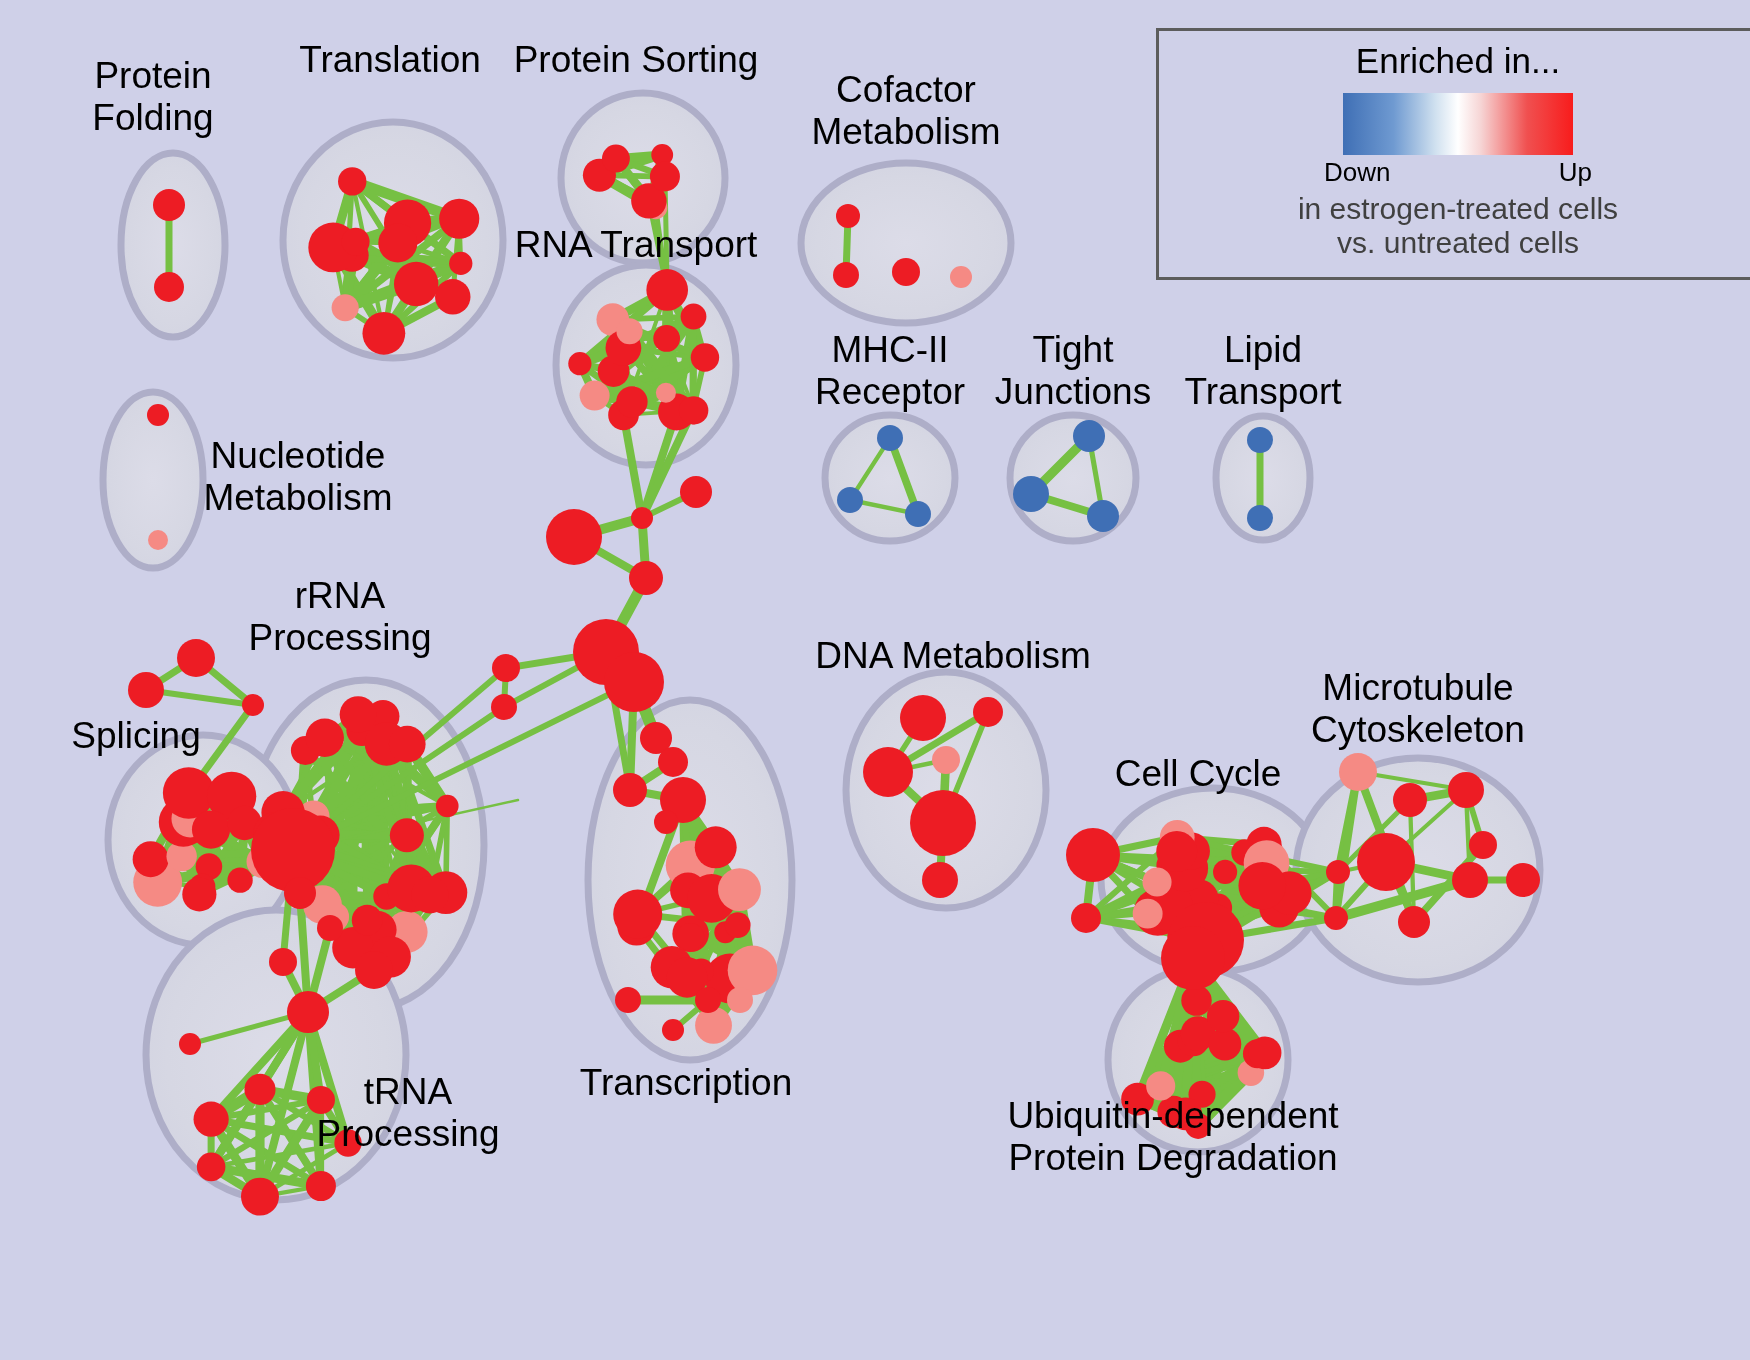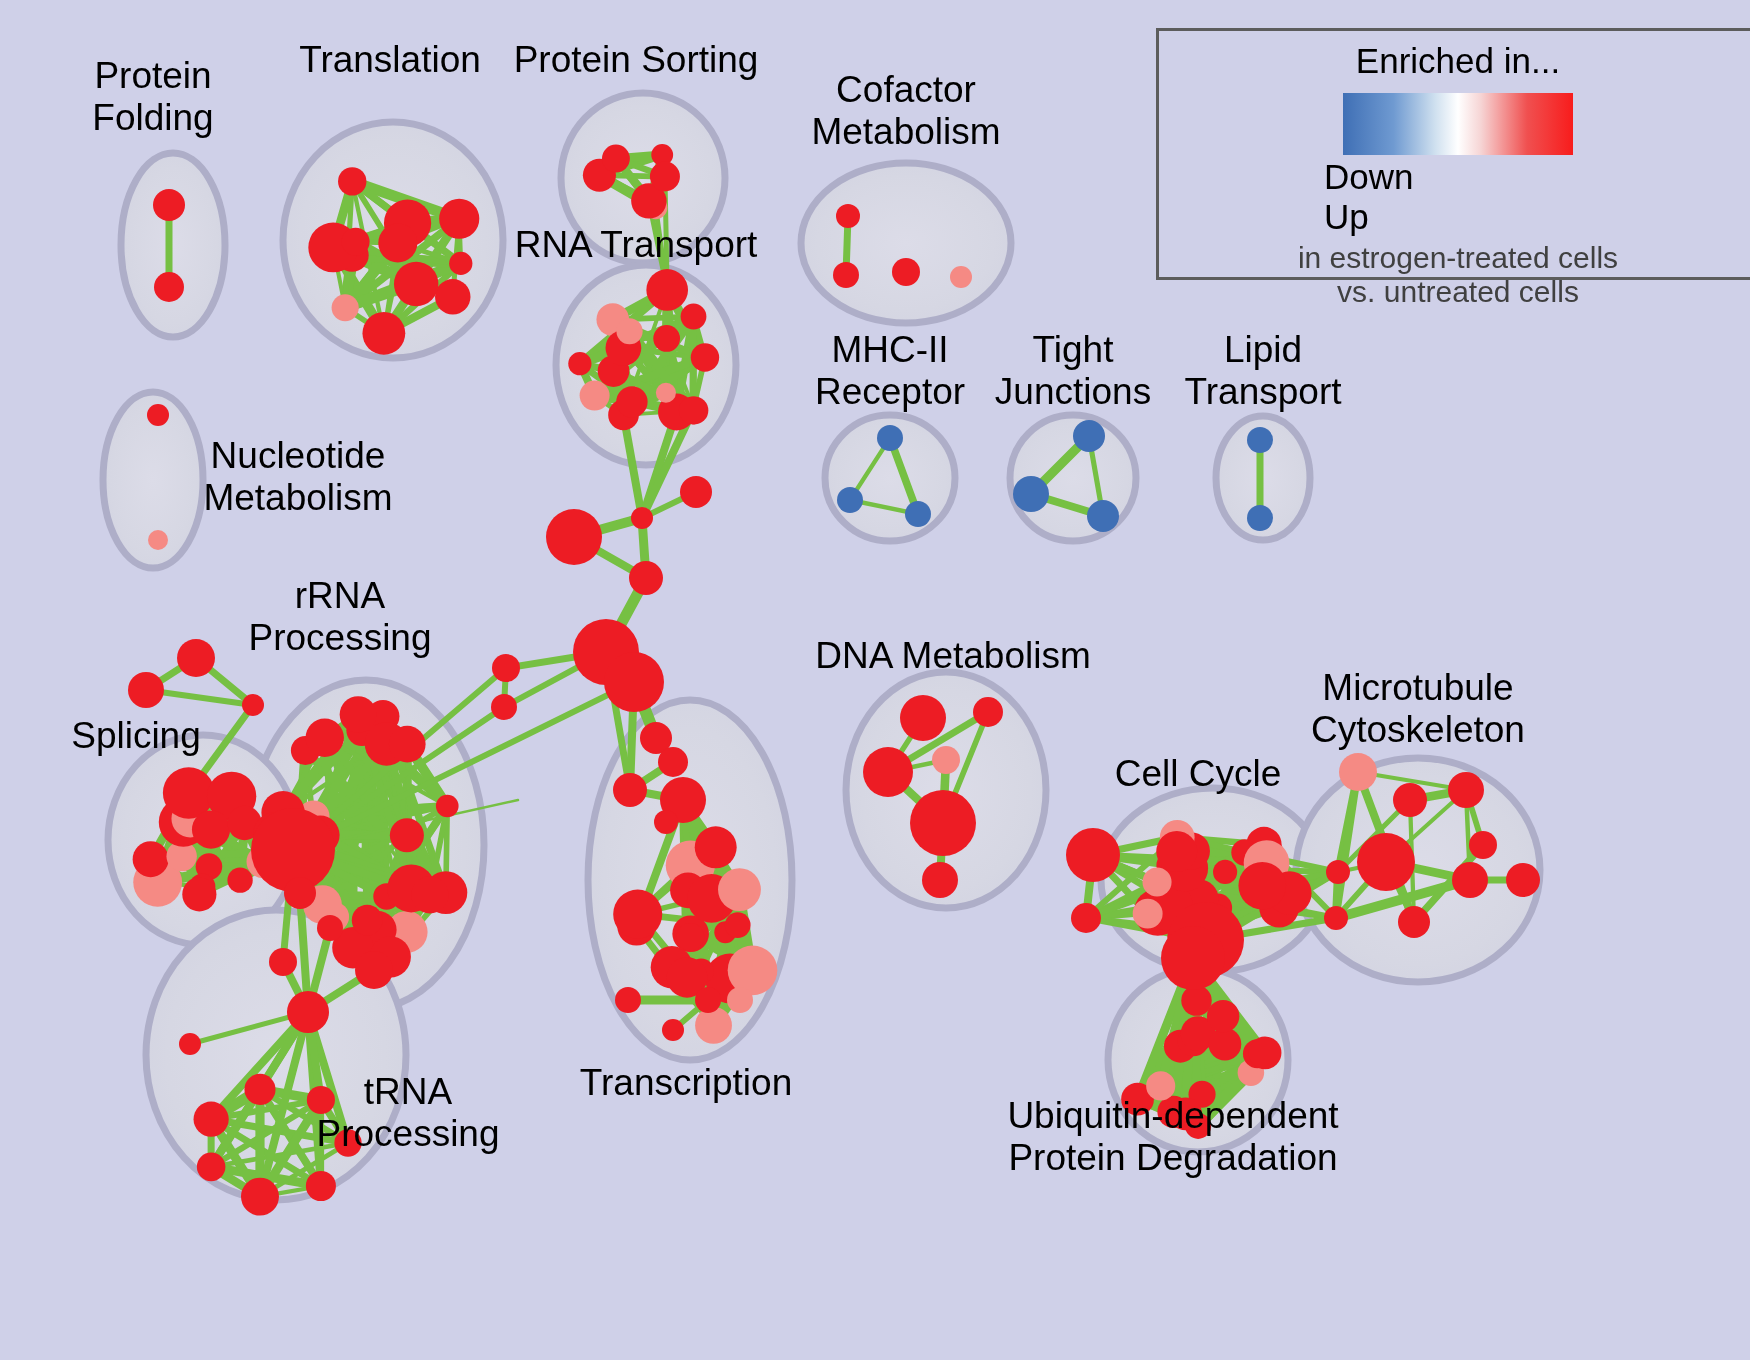--- a/index.html
+++ b/index.html
@@ -32,21 +32,21 @@
   }
   .legend-bar{
     height:62px;
     margin:12px auto 0 auto;
     width:230px;
     background:linear-gradient(to right,#3f6fb5 0%,#6f9ad1 22%,#cfe0ef 40%,#ffffff 50%,#f6d4d4 60%,#f05050 80%,#f81c1c 100%);
   }
   .legend-ends{
     display:flex;justify-content:space-between;
     width:268px;margin:2px auto 0 auto;
-    font-size:35px;color:#000;flex-direction:column;
+    font-size:26px;color:#000;
   }
   .legend-sub{
     text-align:center;font-size:30px;color:#404040;line-height:1.12;margin-top:4px;
   }
 </style>
 </head>
 <body>
 
 <div id="stage">
 

